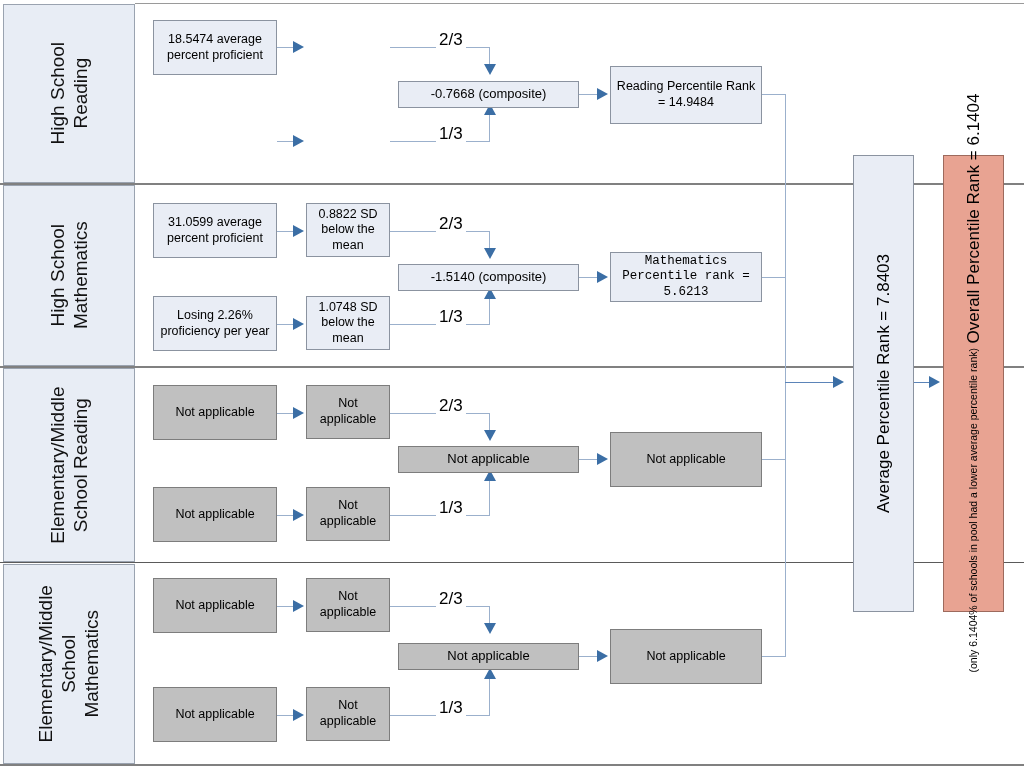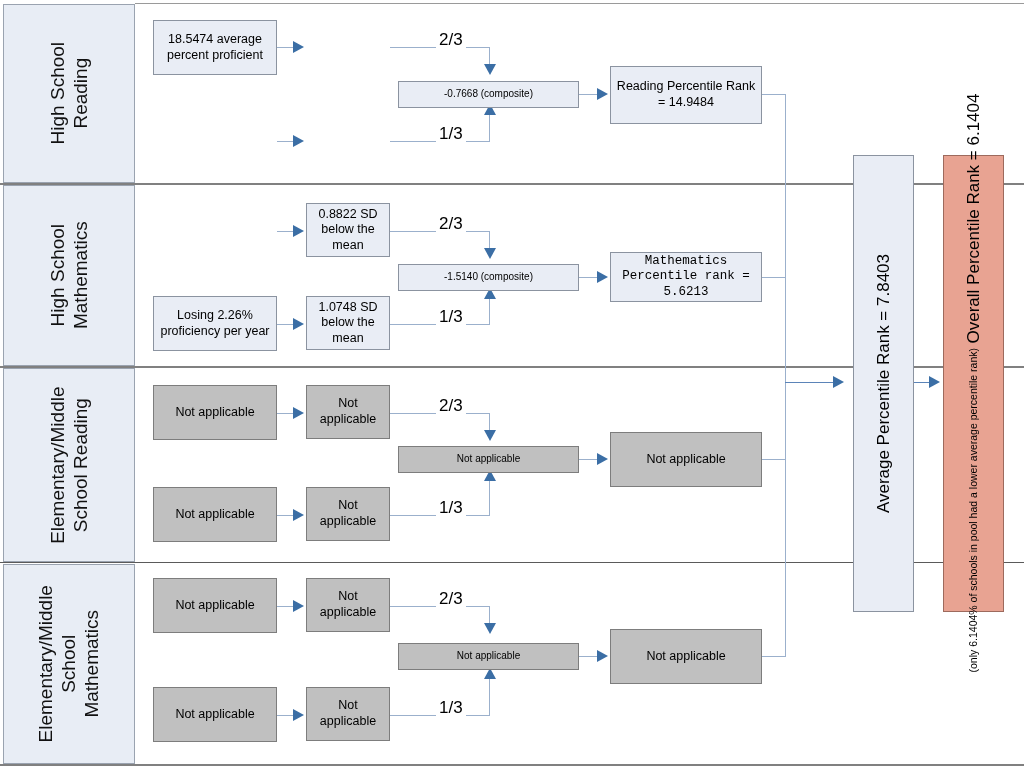--- a/index.html
+++ b/index.html
@@ -65,21 +65,21 @@
   }
   .box.blue {
     background: #e9edf5;
     border: 1px solid #8b93a0;
   }
   .box.grey {
     background: #c0c0c0;
     border: 1px solid #7d7d7d;
   }
   .box.comp {
-    font-size: 10px;
+    font-size: 13px;
   }
   .box.pinkbox {
     background: #e8a392;
     border: 1px solid #9d6a5d;
   }
   .tallinner {
     display: flex;
     flex-direction: row-reverse;
     align-items: center;
     justify-content: center;
@@ -174,20 +174,21 @@
   <div class="frac" style="left:436px; top:124px;">1/3</div>
 
   <div class="box blue comp" style="left:398px; top:81px; width:181px; height:27px;">-0.7668 (composite)</div>
 
   <div class="conn h" style="left:579px; top:94px; width:25px;"></div>
   <div class="arrow right" style="left:597px; top:88px;"></div>
   <div class="box blue" style="left:610px; top:66px; width:152px; height:58px;">Reading Percentile Rank = 14.9484</div>
 
   <div class="conn h" style="left:762px; top:94px; width:24px;"></div>
 
+  <div class="box blue" style="left:153px; top:203px; width:124px; height:55px;">31.0599 average percent proficient</div>
   <div class="conn h" style="left:277px; top:231px; width:22px;"></div>
   <div class="arrow right" style="left:293px; top:225px;"></div>
   <div class="box blue" style="left:306px; top:203px; width:84px; height:54px;">0.8822 SD below the mean</div>
 
   <div class="box blue" style="left:153px; top:296px; width:124px; height:55px;">Losing 2.26% proficiency per year</div>
   <div class="conn h" style="left:277px; top:324px; width:22px;"></div>
   <div class="arrow right" style="left:293px; top:318px;"></div>
   <div class="box blue" style="left:306px; top:296px; width:84px; height:54px;">1.0748 SD below the mean</div>
 
   <div class="conn h" style="left:390px; top:231px; width:100px;"></div>

